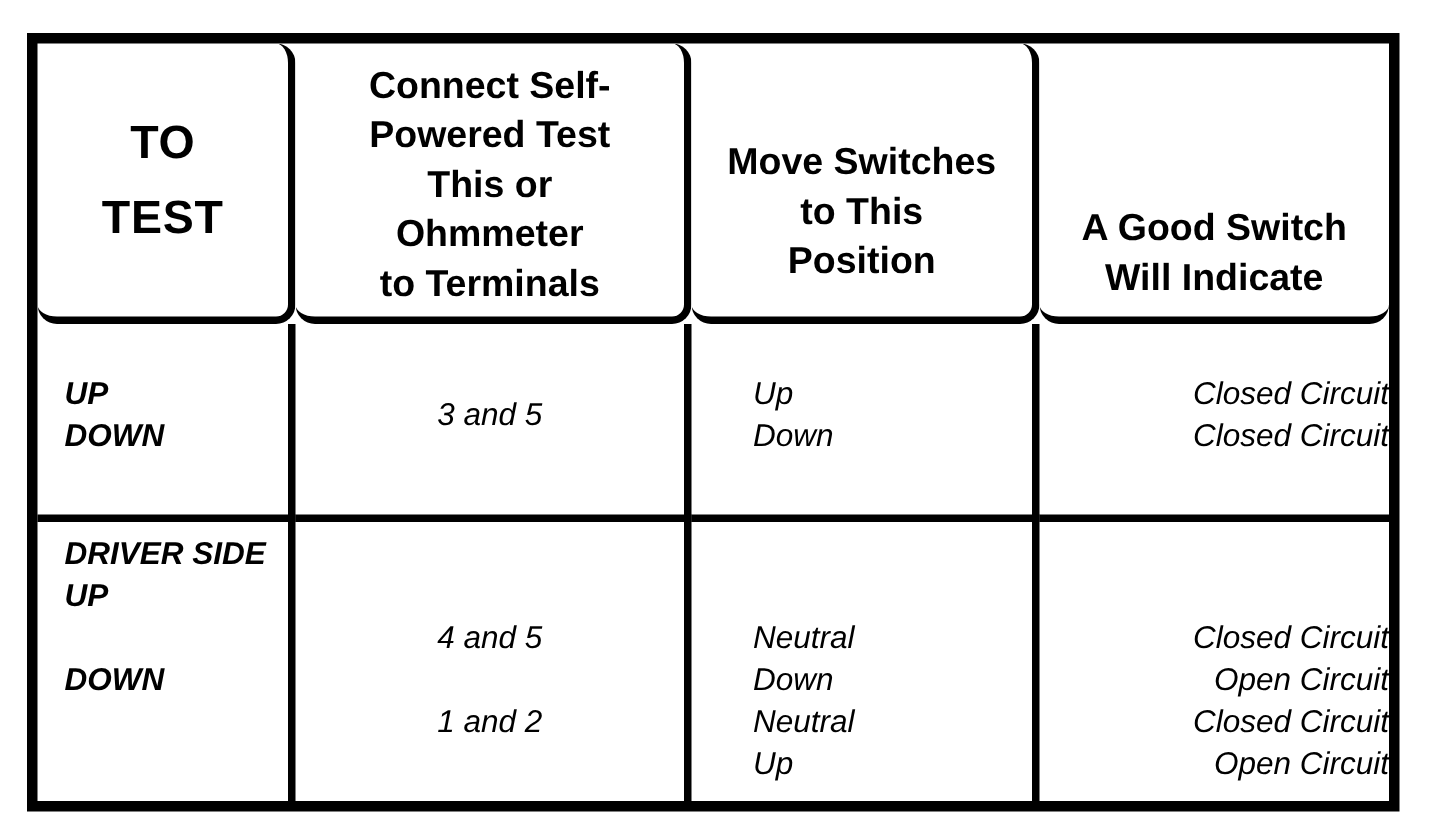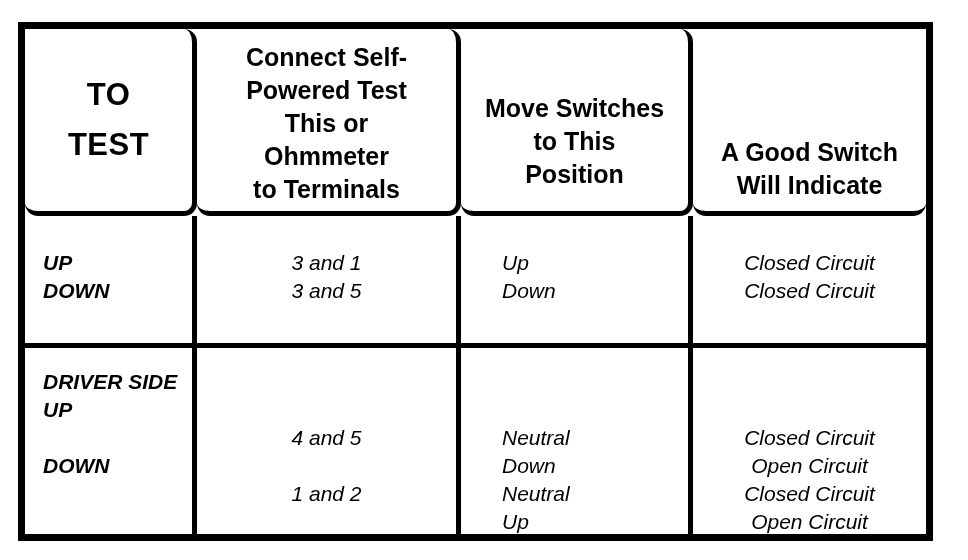--- a/index.html
+++ b/index.html
@@ -60,25 +60,25 @@
     font-size: 21px;
     line-height: 28px;
     font-style: italic;
   }
   .r1 {
     display: flex;
     flex-direction: column;
     justify-content: center;
     padding-bottom: 6px;
   }
-  .r2 { padding-top: 20px; }
+  .r2 { padding-top: 8px; }
   .col-totest   { font-weight: bold; padding-left: 18px; }
   .col-terminals{ text-align: center; }
   .col-position { padding-left: 41px; }
-  .col-indicate { text-align: center; }
+  .col-indicate { text-align: right; }
   .line { min-height: 28px; }
   .hdr .line { min-height: 33px; }
   .hdr-totest .line { min-height: 50px; }
 </style>
 </head>
 <body>
 
 <div class="page">
   <div class="test-table">
 
@@ -101,21 +101,20 @@
     <div class="cell bdb hdr hdr-indicate">
         <div class="line">A Good Switch</div>
         <div class="line">Will Indicate</div>
       </div>
 
     <div class="cell bdr bdb body r1 col-totest">
         <div class="line">UP</div>
         <div class="line">DOWN</div>
       </div>
     <div class="cell bdr bdb body r1 col-terminals">
-        <div class="line">3 and 1</div>
         <div class="line">3 and 5</div>
       </div>
     <div class="cell bdr bdb body r1 col-position">
         <div class="line">Up</div>
         <div class="line">Down</div>
       </div>
     <div class="cell bdb body r1 col-indicate">
         <div class="line">Closed Circuit</div>
         <div class="line">Closed Circuit</div>
       </div>

